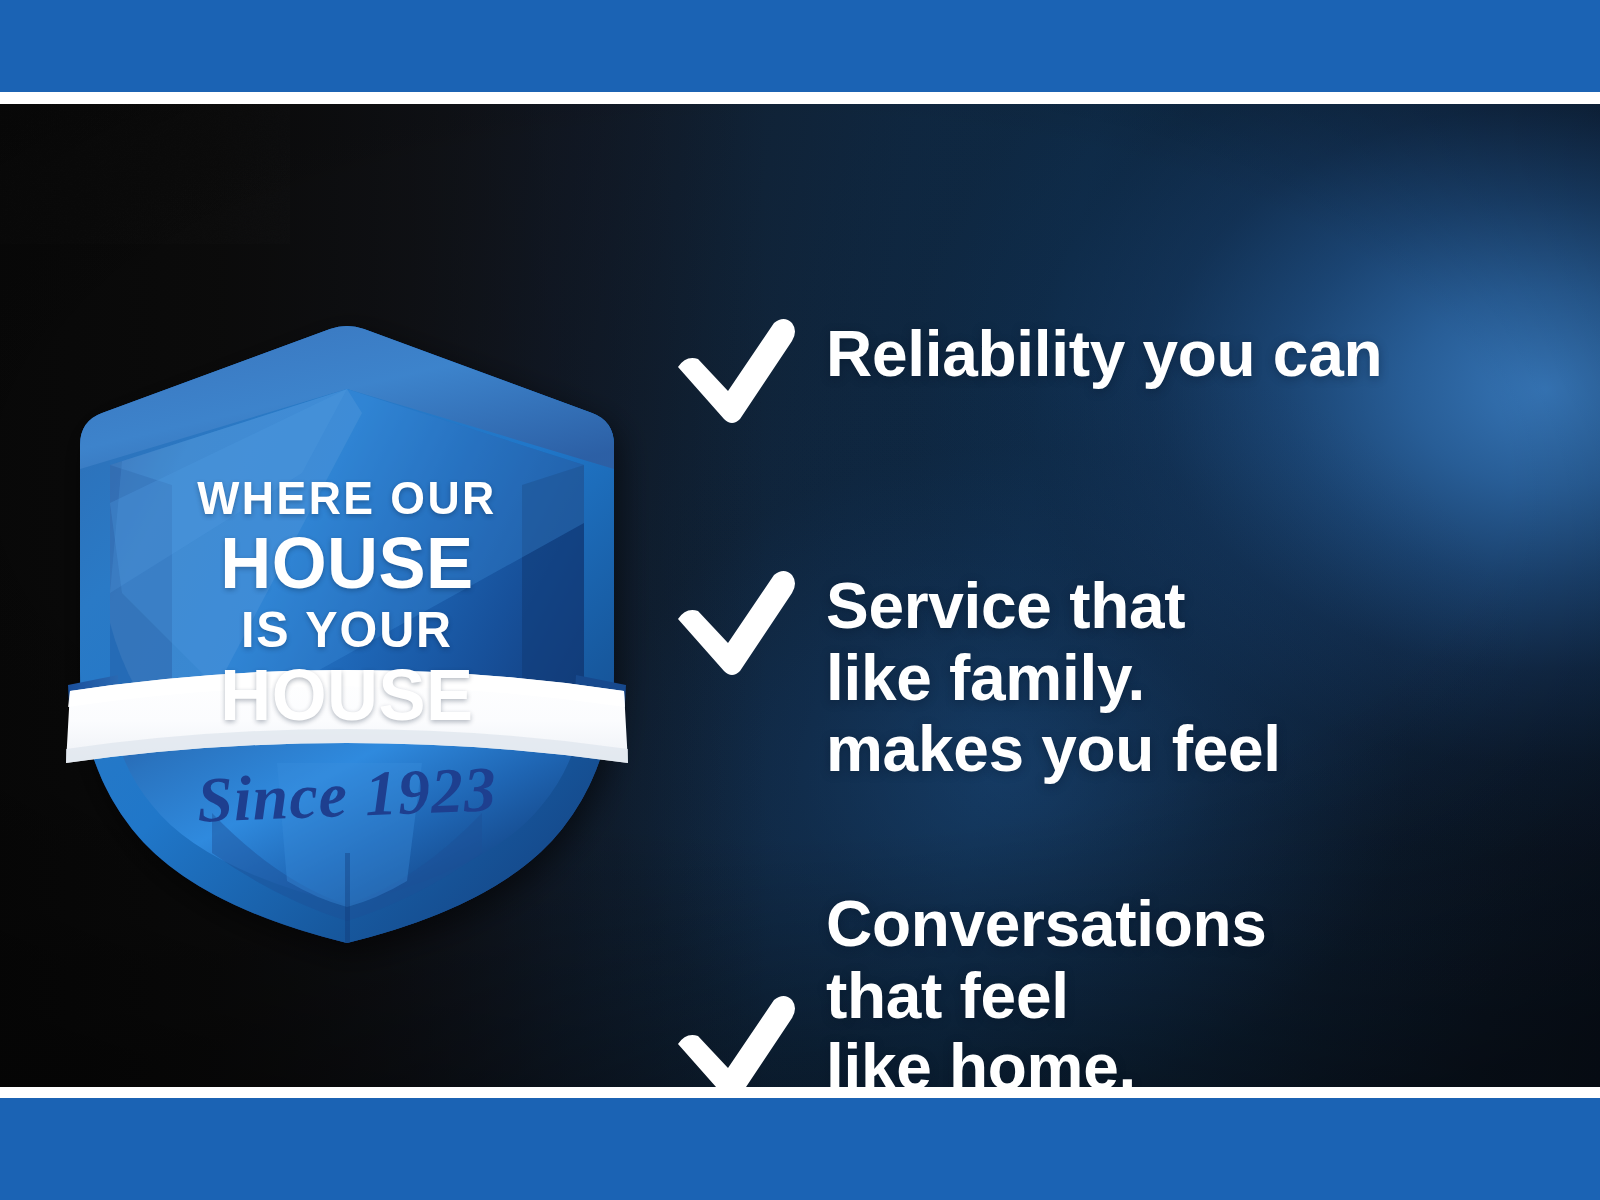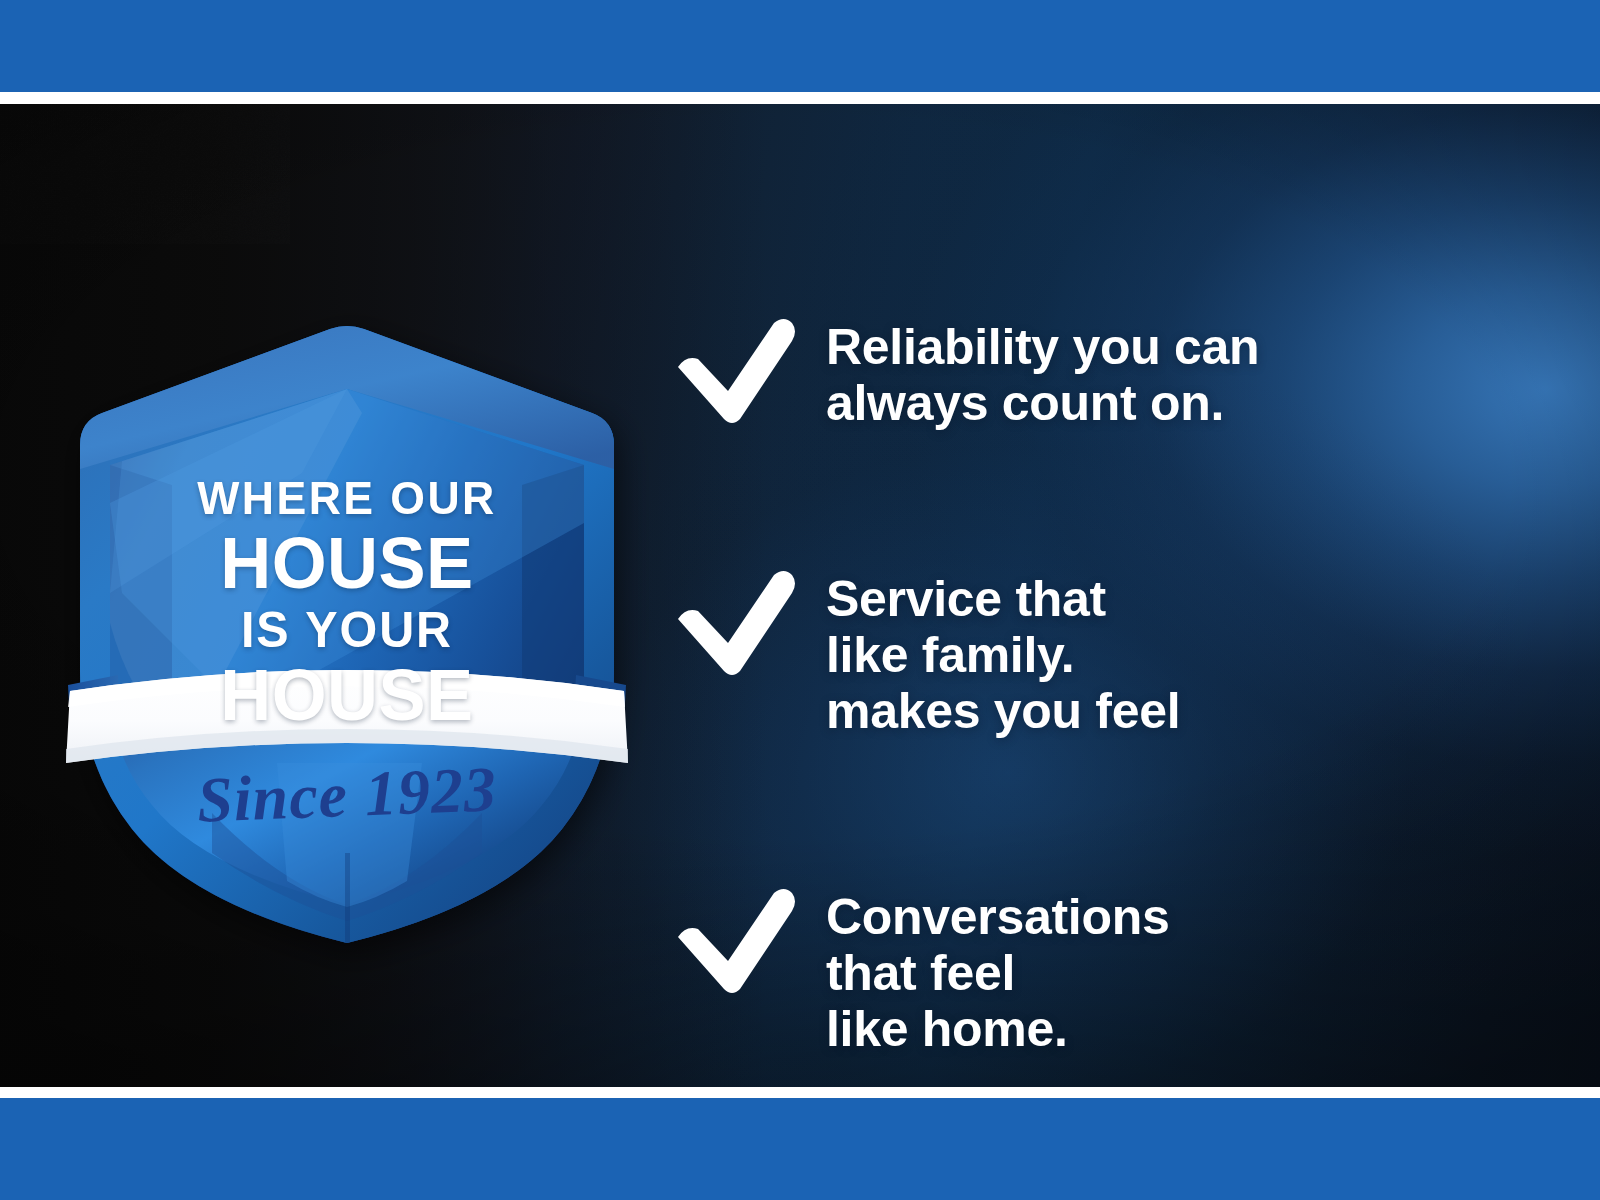--- a/index.html
+++ b/index.html
@@ -188,36 +188,36 @@
   .benefit {
     position: absolute;
     left: 0;
     width: 860px;
     display: flex;
     align-items: flex-start;
     gap: 26px;
   }
   .benefit-1 { top: 105px; }
   .benefit-2 { top: 357px; }
-  .benefit-3 { top: 675px; }
+  .benefit-3 { top: 675px; align-items: flex-end; }
 
   .check {
     flex: 0 0 auto;
     width: 128px;
     height: 112px;
     margin-top: 2px;
   }
   .check svg { display: block; width: 100%; height: 100%; }
 
   .benefit-text {
     flex: 1 1 auto;
     color: #ffffff;
     font-family: "Liberation Sans", sans-serif;
     font-weight: bold;
-    font-size: 50px;
+    font-size: 64px;
     line-height: 1.12;
     letter-spacing: -0.3px;
     padding-top: 6px;
     text-shadow: 0 2px 10px rgba(4,16,34,0.35);
   }
   .benefit-text .ln { display: block; white-space: nowrap; }
 </style>
 </head>
 <body>
 
@@ -349,21 +349,20 @@
 
       <div class="benefit benefit-1">
         <div class="check">
           <svg viewBox="0 0 128 112" xmlns="http://www.w3.org/2000/svg">
             <path d="M6 52 Q14 40 26 44 L56 76 L102 8 Q112 0 120 8 Q126 16 120 26
                      L68 104 Q60 112 52 104 Z" fill="#ffffff"></path>
           </svg>
         </div>
         <div class="benefit-text">
           <span class="ln">Reliability you can</span>
-          <span class="ln">always count on.</span>
         </div>
       </div>
 
       <div class="benefit benefit-2">
         <div class="check">
           <svg viewBox="0 0 128 112" xmlns="http://www.w3.org/2000/svg">
             <path d="M6 52 Q14 40 26 44 L56 76 L102 8 Q112 0 120 8 Q126 16 120 26
                      L68 104 Q60 112 52 104 Z" fill="#ffffff"></path>
           </svg>
         </div>

